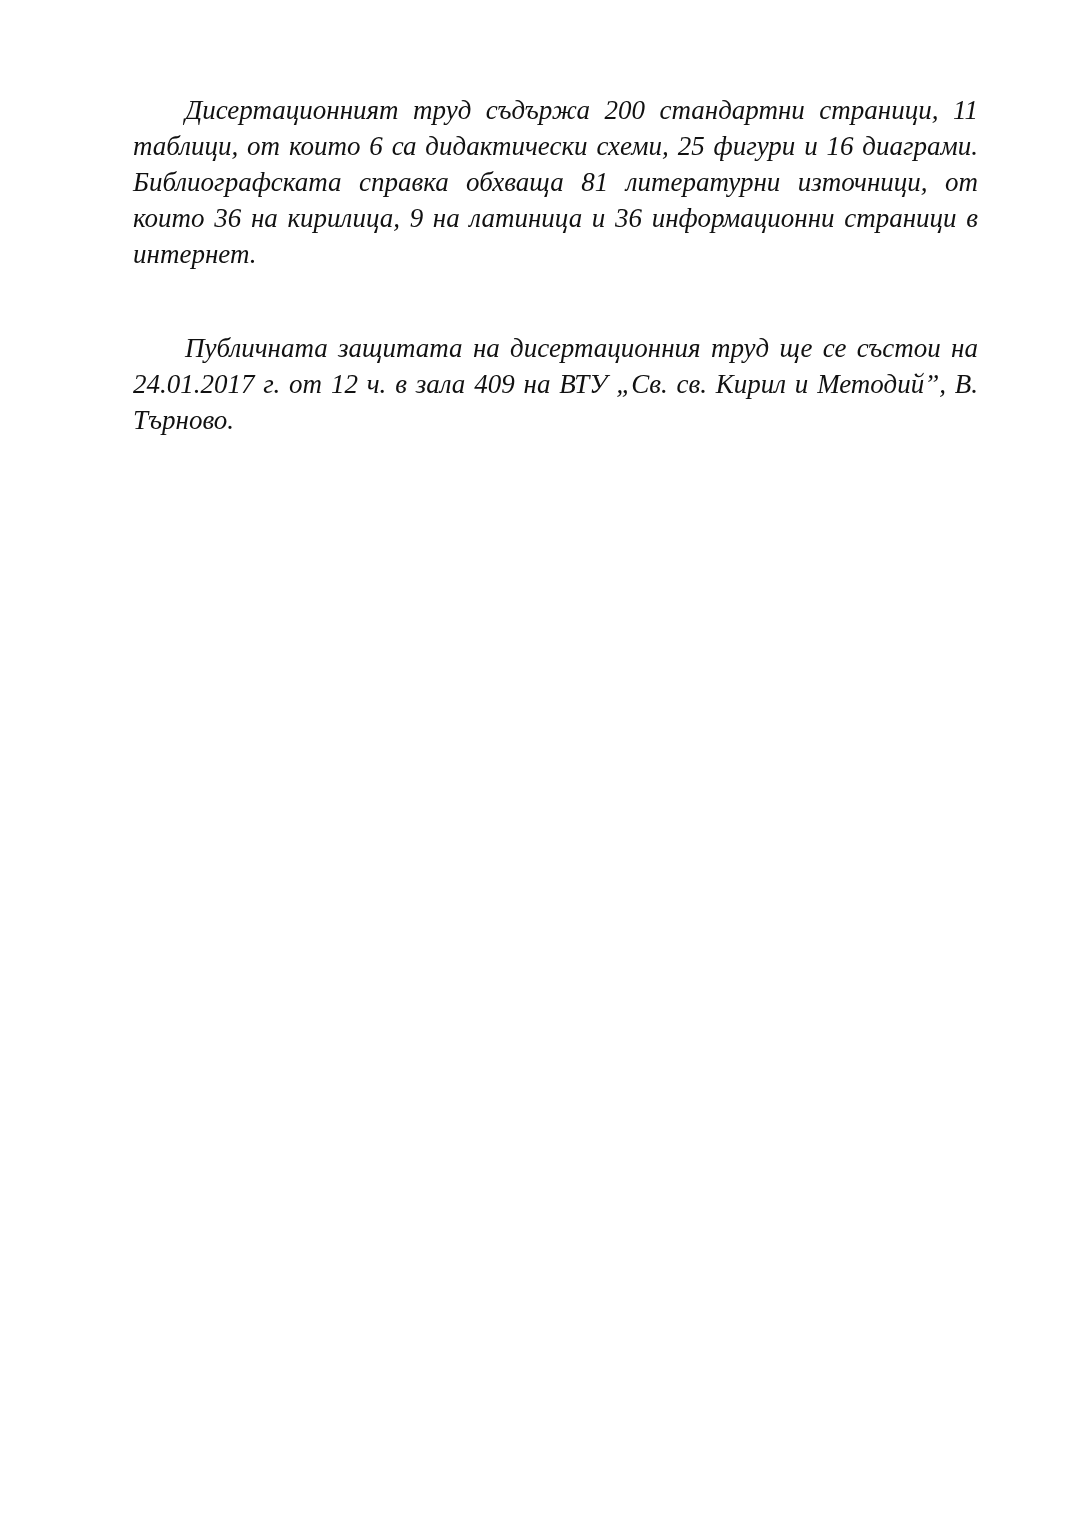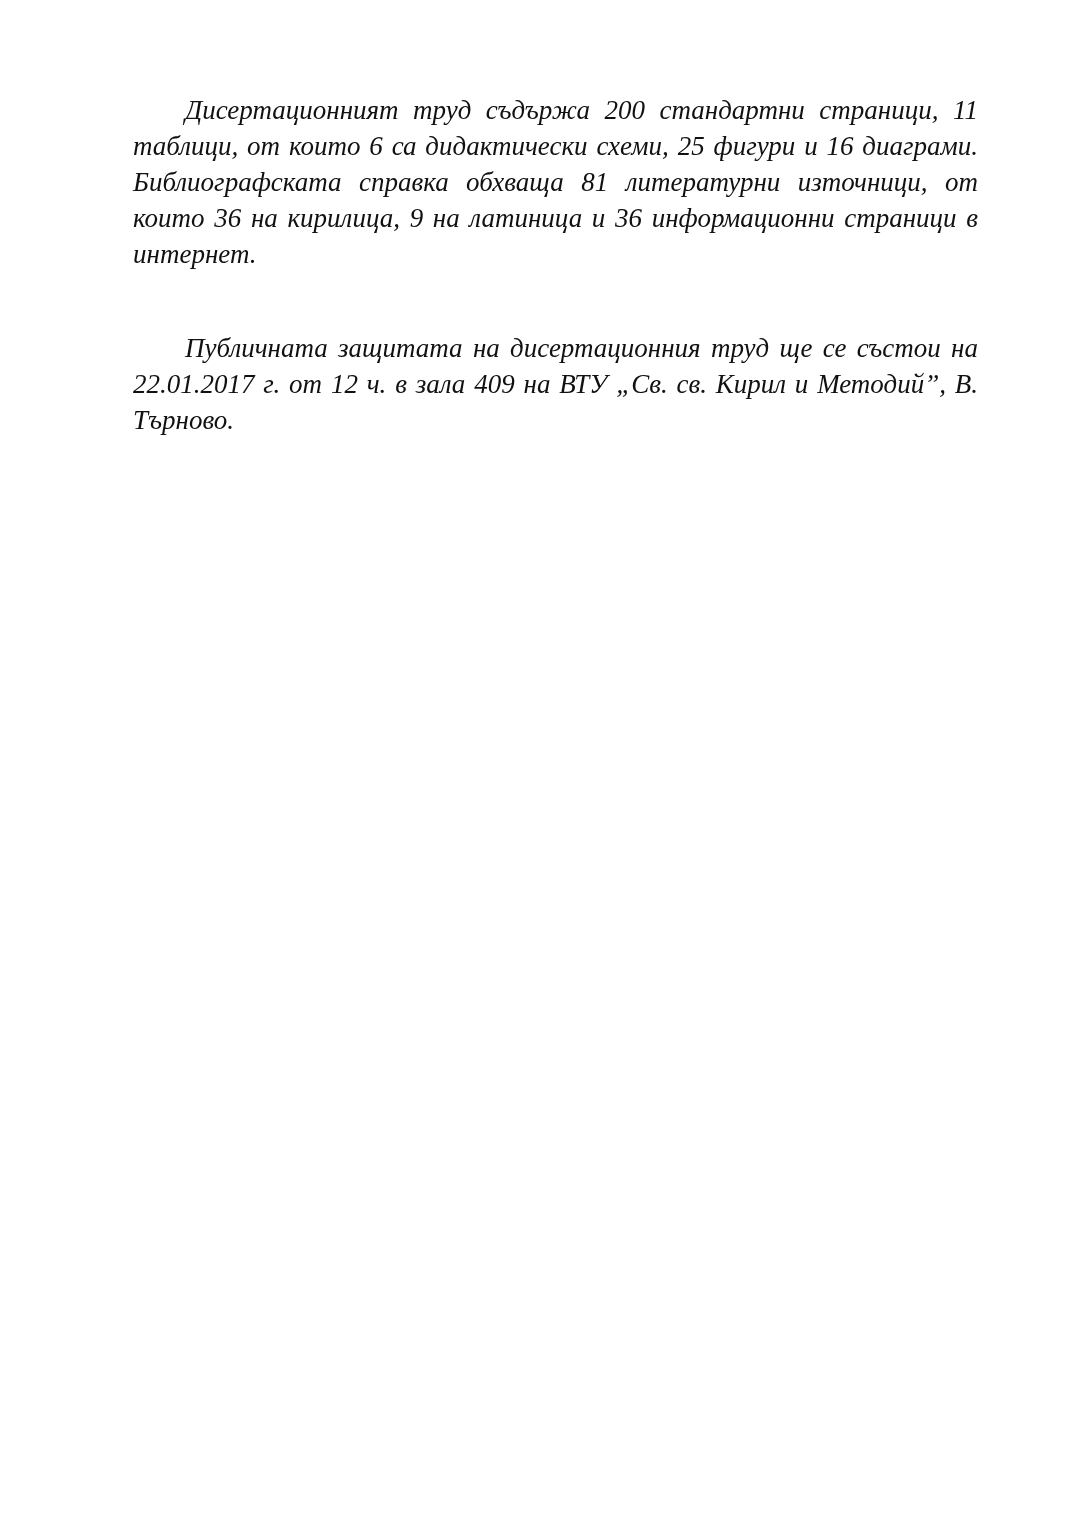--- a/index.html
+++ b/index.html
@@ -48,18 +48,18 @@
     line-height: 26px;
     color: #1a1a1a;
   }
 </style>
 </head>
 <body>
 
 <div class="page">
   <div class="content">
     <p>Дисертационният труд съдържа 200 стандартни страници, 11 таблици, от които 6 са дидактически схеми, 25 фигури и 16 диаграми. Библиографската справка обхваща 81 литературни източници, от които 36 на кирилица, 9 на латиница и 36 информационни страници в интернет.</p>
-    <p>Публичната защитата на дисертационния труд ще се състои на 22.01.2017 г. от 12 ч. в зала 409 на ВТУ „Св. св. Кирил и Методий”, В. Търново.</p>
+    <p>Публичната защитата на дисертационния труд ще се състои на 24.01.2017 г. от 12 ч. в зала 409 на ВТУ „Св. св. Кирил и Методий”, В. Търново.</p>
   </div>
   <div class="footer">
     <span class="page-number">2</span>
   </div>
 </div>
 
 </body></html>

